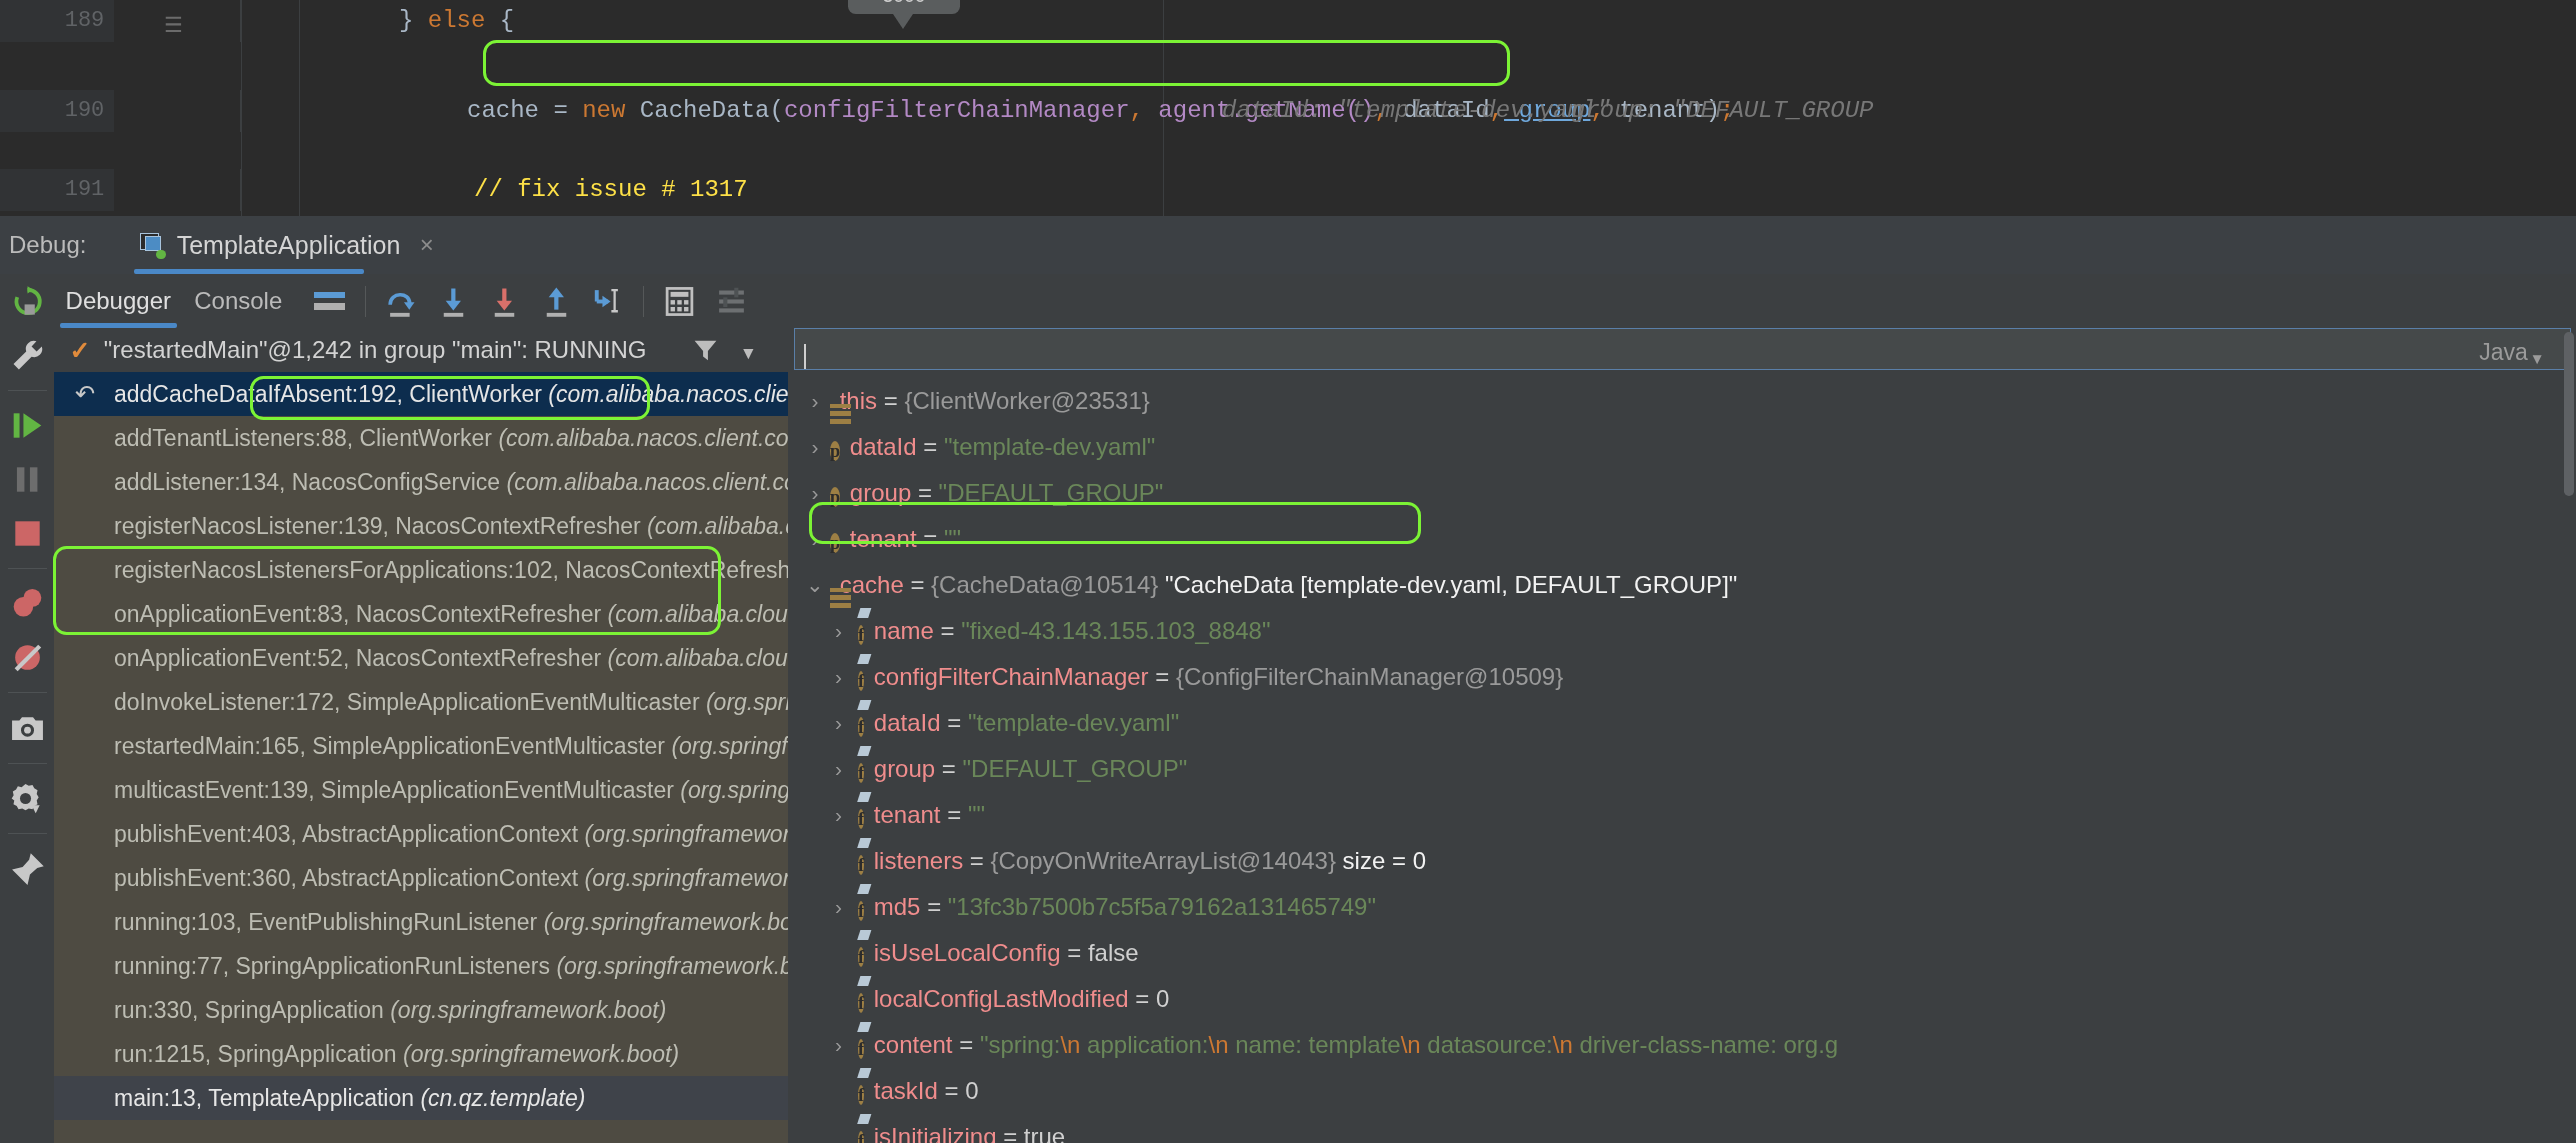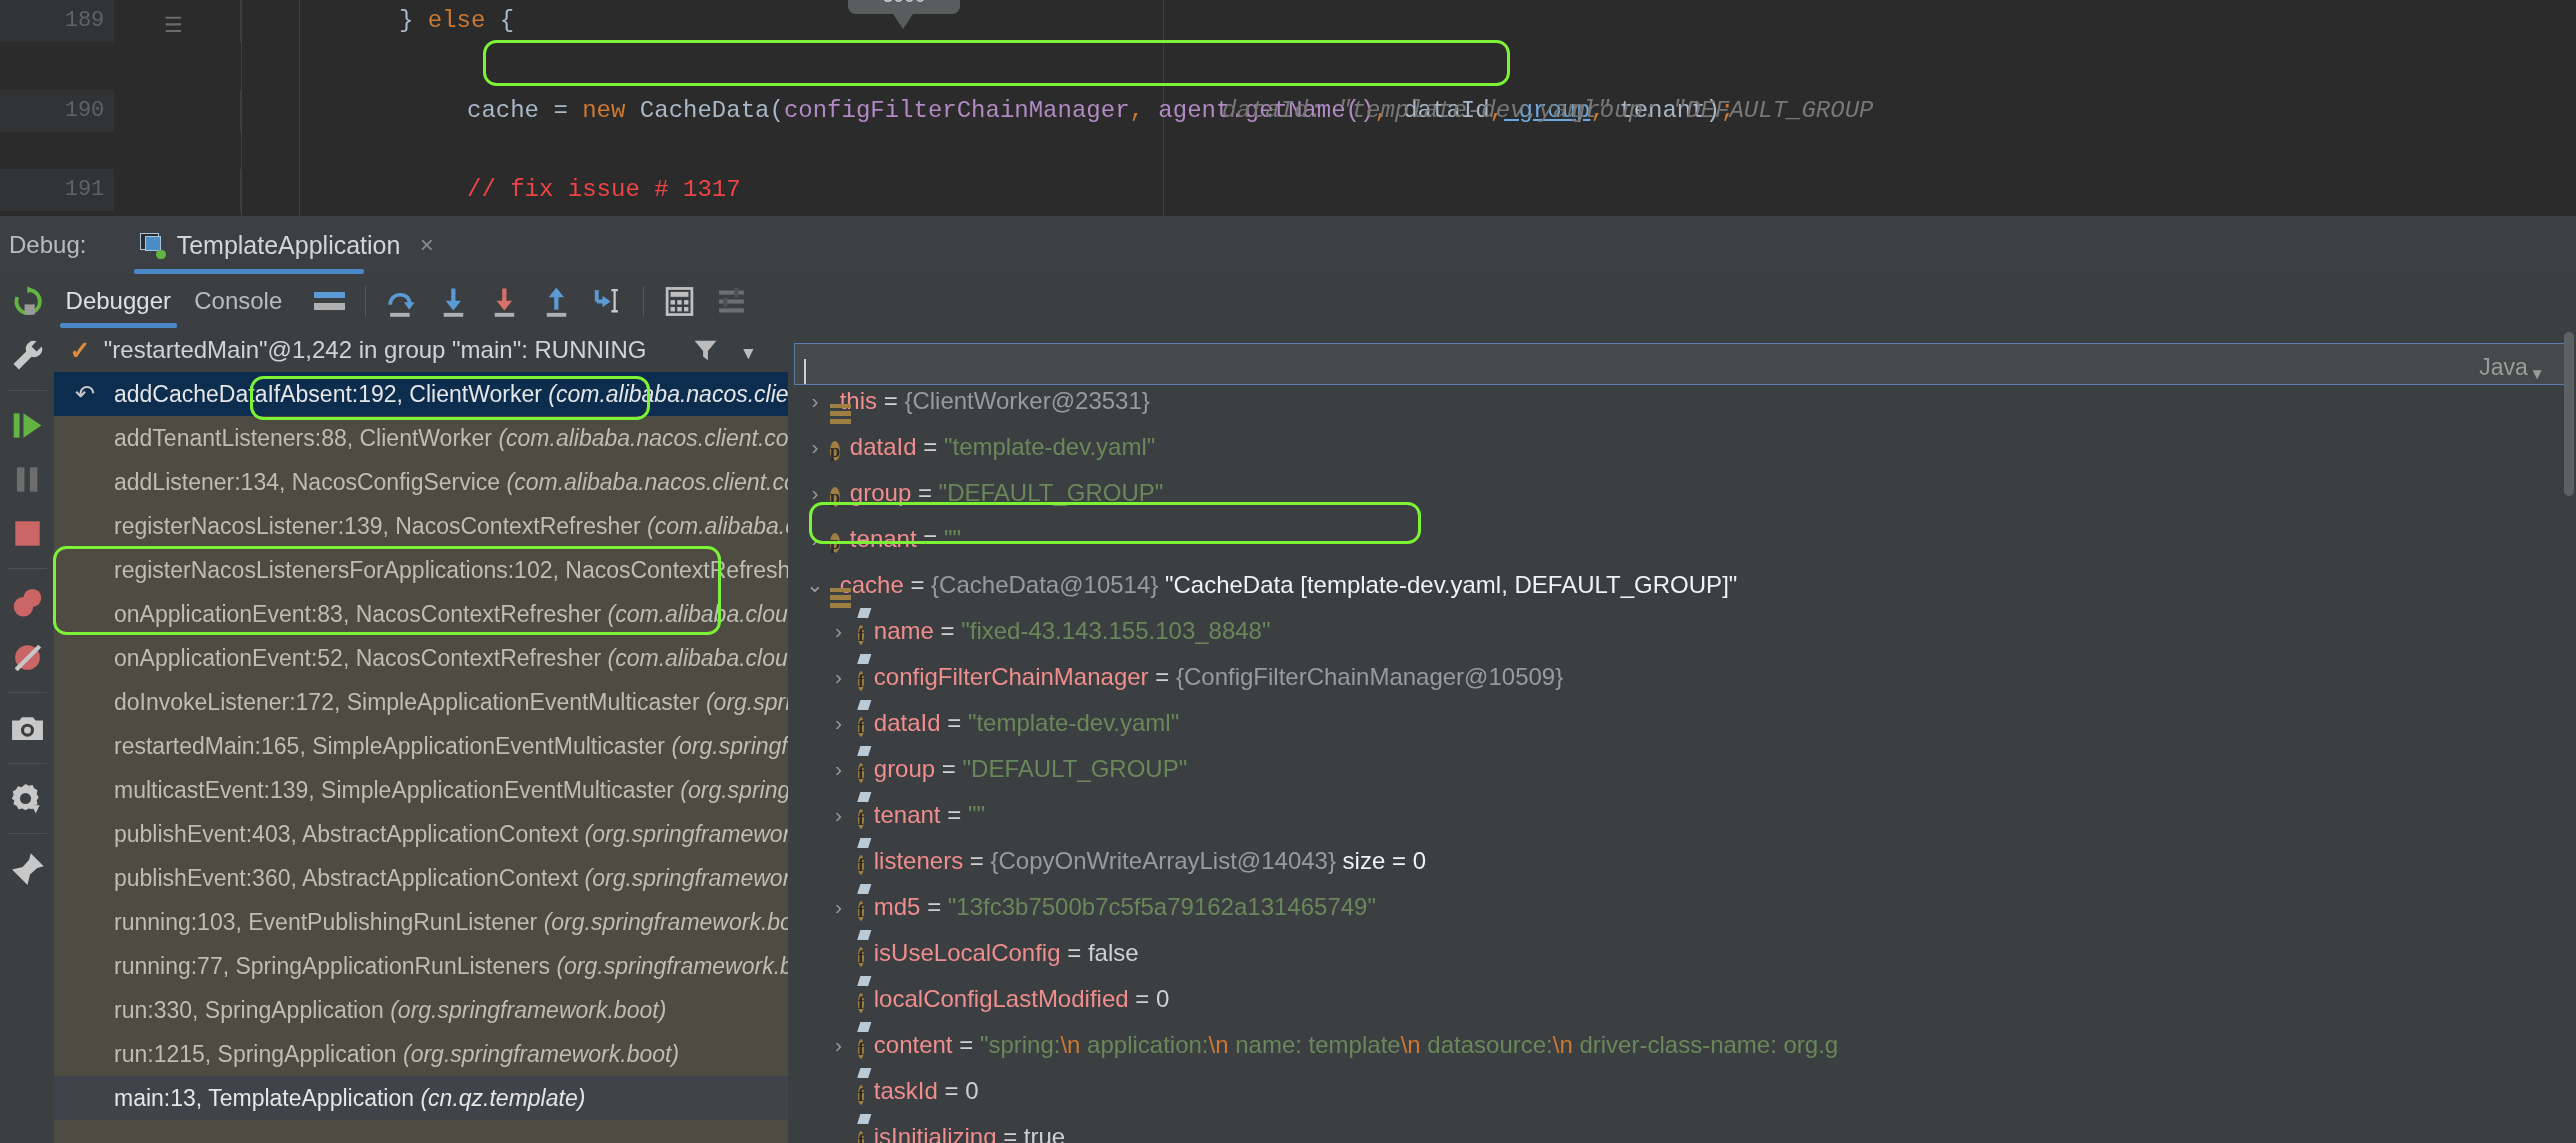--- a/index.html
+++ b/index.html
@@ -33,21 +33,21 @@
     border-right: 1px solid #3c3f41;
   }
   .code-line.current .fold-col { background: #3a628e; }
   .code-text { position: absolute; left: 245px; top: 0; height: 42px; }
 
   .kw { color: #cc7832; }
   .cls { color: #a9b7c6; }
   .param { color: #b389c5; }
   .punct { color: #cc7832; }
   .plain { color: #a9b7c6; }
-  .cmt { color: #ef4444; }
+  .cmt { color: #fde047; margin-left: 7px; }
   .num { color: #6897bb; }
   .lnk { color: #6fa8dc; text-decoration: underline; }
   .fld { color: #9876aa; }
   .inlay {
     color: #777; font-style: italic; font-family: "Liberation Mono", monospace;
   }
   .inlay-chip {
     background: #4e5254; color: #b5b5b5; border-radius: 2.9px;
     padding: 1px 6.8px; font-size: 21px; font-style: normal;
   }
@@ -154,21 +154,21 @@
   .frame-row .retico {
     position:absolute; left: 21px; top: 0; color: #c8c8c8; font-size: 24px;
   }
 
   
   #vars {
     position: absolute; left: 788px; top: 54px; width: 1788px; height: 815px;
     background: #3c3f41;
   }
   #watch-input {
-    position: absolute; left: 5.8px; top: 15px; width: 1777px; height: 42px;
+    position: absolute; left: 5.8px; top: 0; width: 1777px; height: 42px;
     background: #45494a; border: 1.9px solid #5a7fa8;
     display:flex; align-items:flex-end;
   }
   #watch-caret {
     width: 1.9px; height: 25px; background: #cfcfcf; margin-left: 9.7px;
   }
   #lang-label {
     position:absolute; right: 42px; top: 9.7px; color:#9b9b9b; font-size: 23px;
   }
   #lang-arrow { position:absolute; right: 25px; top: 21px; }

